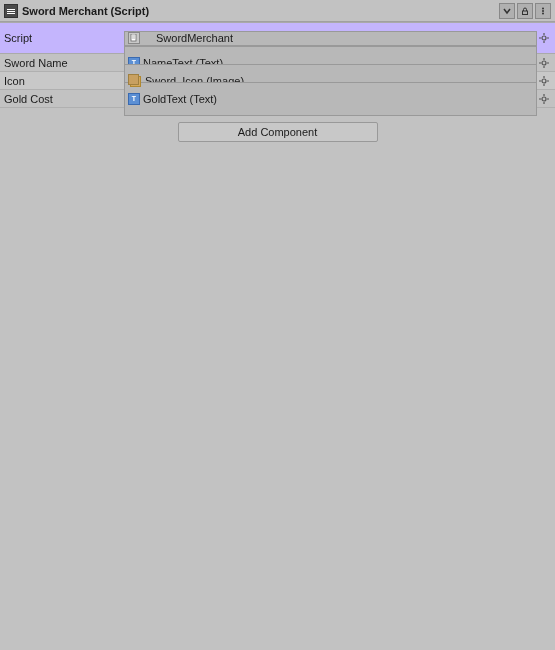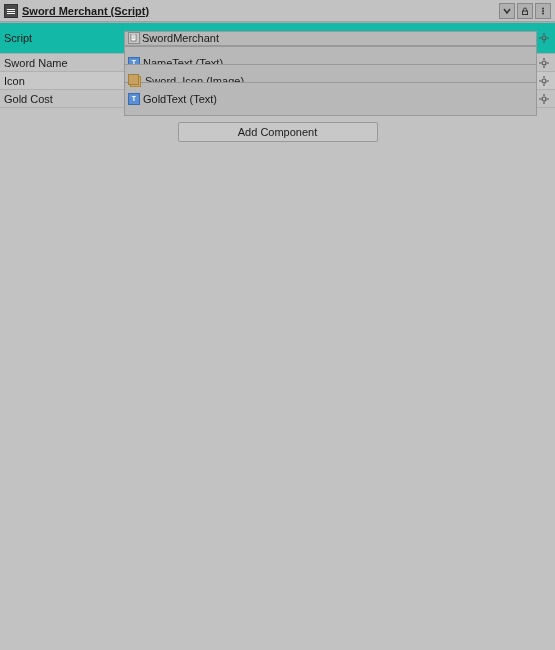--- a/index.html
+++ b/index.html
@@ -37,21 +37,20 @@
 
     .component-header-icon svg {
       width: 10px;
       height: 10px;
     }
 
     .header-title {
       flex: 1;
       font-weight: bold;
       font-size: 11px;
-      text-decoration: underline;
     }
 
     .header-actions {
       display: flex;
       align-items: center;
       gap: 2px;
     }
 
     .header-btn {
       width: 16px;
@@ -61,41 +60,41 @@
       display: flex;
       align-items: center;
       justify-content: center;
       cursor: pointer;
       font-size: 9px;
     }
 
     .script-row {
       display: flex;
       align-items: center;
-      background: #14b8a6;
+      background: #c4b5fd;
       border-bottom: 1px solid #aaa;
       padding: 15px 4px;
       height: 18px;
     }
 
     .script-label {
       width: 120px;
       font-size: 11px;
       color: #1a1a1a;
     }
 
     .script-value-box {
       flex: 1;
       display: flex;
       align-items: center;
       background: #b8b8b8;
       border: 1px solid #999;
       height: 15px;
       padding: 0 3px;
-      gap: 2px;
+      gap: 16px;
     }
 
     .field-row {
       display: flex;
       align-items: center;
       background: #c8c8c8;
       border-bottom: 1px solid #b0b0b0;
       padding: 1px 4px;
       height: 18px;
     }

